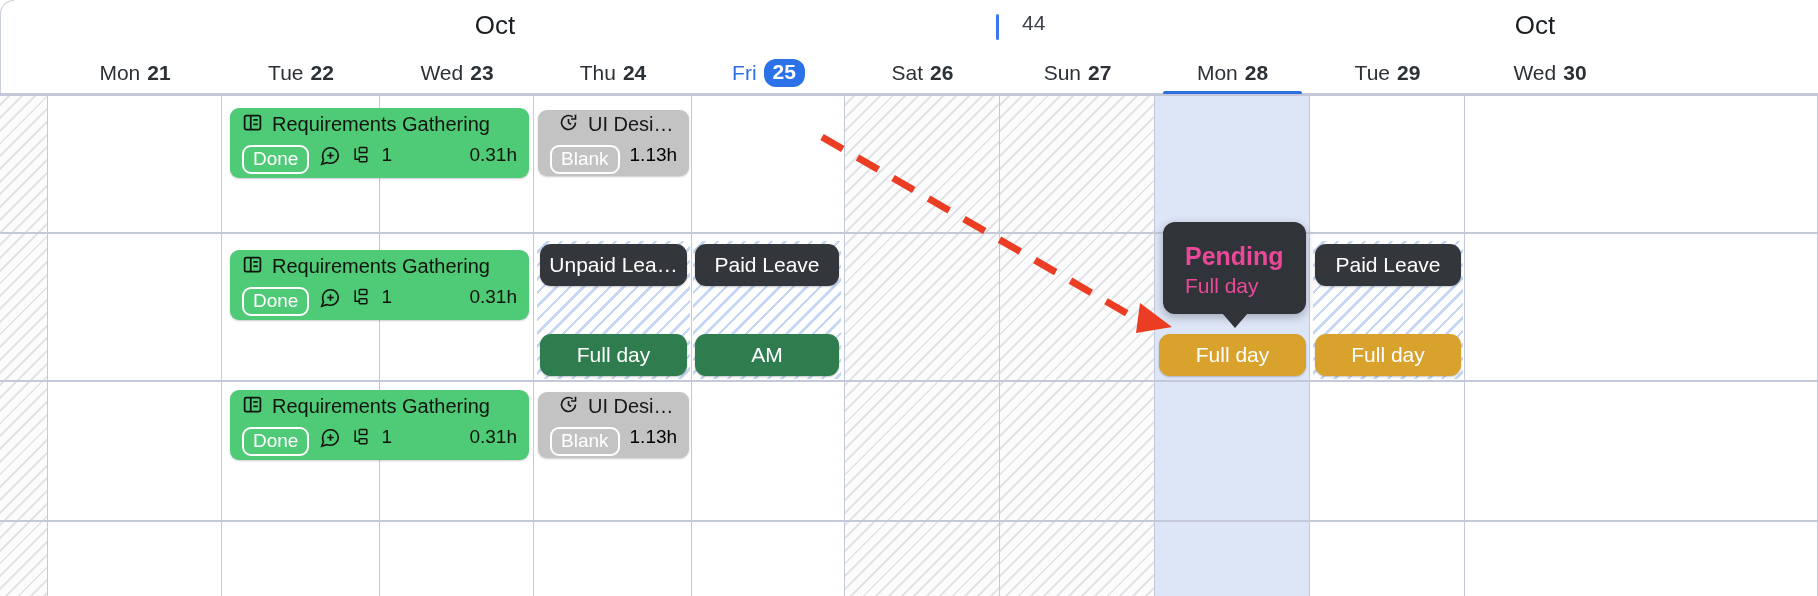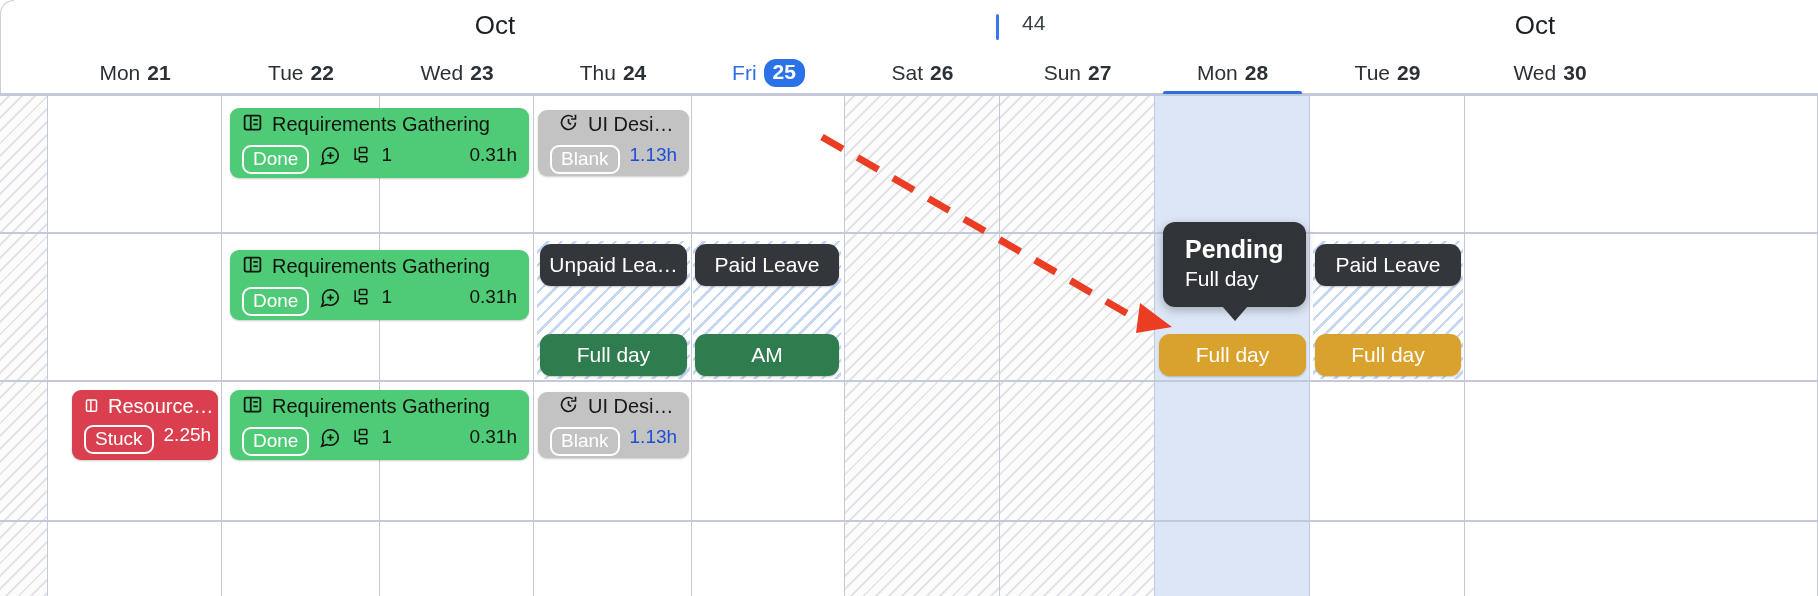--- a/index.html
+++ b/index.html
@@ -53,39 +53,39 @@
       font-size:19px; line-height:1; }
   .spacer { flex:1; }
 
   .bar.green { background:#4fca76; color:#11150f; }
   .bar.green .chip { color:#fff; }
   .bar.green .title { color:#10140e; font-weight:400; }
   .bar.green .hours { color:#10140e; }
   .bar.grey  { background:#c3c3c3; color:#15171a; }
   .bar.grey  .chip { color:#fff; }
   .bar.grey  .title { color:#16181b;padding-left:20px; }
-  .bar.grey  .hours { color:#1d4ed8; }
+  .bar.grey  .hours { color:#000000; }
   .bar.red   { background:#d93f4f; color:#fff; }
   .bar.red   .chip { color:#fff; }
 
   .ico { display:inline-block; flex:0 0 auto; }
 
   
   .leave-cell { position:absolute;
      background-image:repeating-linear-gradient(135deg, rgba(0,0,0,0) 0 7px, #c5d7f2 7px 9.5px);
      background-color:#ffffff; }
   .pill { position:absolute; border-radius:11px; display:flex; align-items:center;
       justify-content:center; font-size:21px; color:#fff; box-shadow:0 1px 2px rgba(20,25,40,.25); }
   .pill.dark { background:#33373c; }
   .pill.greenleave { background:#2f7d4f; }
   .pill.amber { background:#d9a22c; }
 
   
-  .tooltip { position:absolute; background:#303438; border-radius:12px; color:#ffffff;
-      padding:13px 22px 16px; box-shadow:0 3px 10px rgba(15,20,30,.3); }
+  .tooltip { position:absolute; background:#303438; border-radius:12px; color:#ec4899;
+      padding:20px 22px 16px; box-shadow:0 3px 10px rgba(15,20,30,.3); }
   .tooltip .tt-title { font-size:25px; font-weight:700; line-height:1.12; }
   .tooltip .tt-sub { font-size:21px; font-weight:400; margin-top:4px; line-height:1.15; }
   .tooltip .tail { position:absolute; bottom:-14px; left:50%; margin-left:-13px;
       width:0; height:0; border-left:13px solid transparent; border-right:13px solid transparent;
       border-top:15px solid #303438; }
 
   
   .arrow-svg { position:absolute; left:0; top:0; width:1818px; height:596px; pointer-events:none; }
 </style>
 </head>
@@ -256,34 +256,20 @@
 
     <div style="position:absolute;left:1157px;top:147px;width:151px;height:138px;">
       <div class="pill amber" style="left:2px;top:93px;width:147px;height:42px;">Full day</div>
     </div>
 
     <div class="leave-cell" style="left:1313px;top:147px;width:150px;height:138px;">
       <div class="pill dark" style="left:2px;top:3px;width:146px;height:42px;">Paid Leave</div>
       <div class="pill amber" style="left:2px;top:93px;width:146px;height:42px;">Full day</div>
     </div>
 
-    <div class="bar red" style="left:72px;top:296px;width:146px;height:70px;">
-      <div class="title">
-        <span class="ico">
-          <svg width="15" height="15" viewBox="0 0 24 24" fill="none" stroke="#ffffff" stroke-width="2.4">
-            <rect x="4" y="3" width="16" height="18" rx="2"></rect>
-              <line x1="11" y1="3" x2="11" y2="21"></line>
-          </svg></span>
-        <span>Resource…</span>
-      </div>
-      <div class="meta">
-        <span class="chip">Stuck</span>
-        <span class="hours">2.25h</span>
-      </div>
-    </div>
 
     <div class="bar green" style="left:230px;top:296px;width:299px;height:70px;">
       <div class="title">
         <span class="ico">
           <svg width="21" height="21" viewBox="0 0 24 24" fill="none" stroke="#10140e" stroke-width="2">
             <rect x="3" y="4" width="18" height="16" rx="2"></rect>
               <line x1="10" y1="4" x2="10" y2="20"></line>
             <line x1="13" y1="9" x2="18" y2="9"></line>
               <line x1="13" y1="14" x2="18" y2="14"></line>
           </svg></span>

